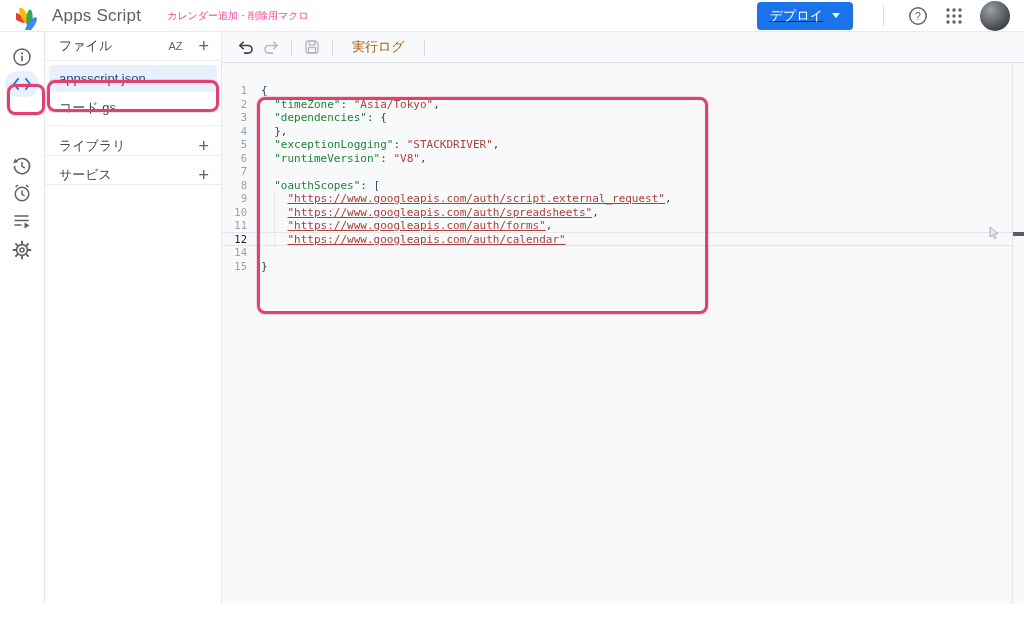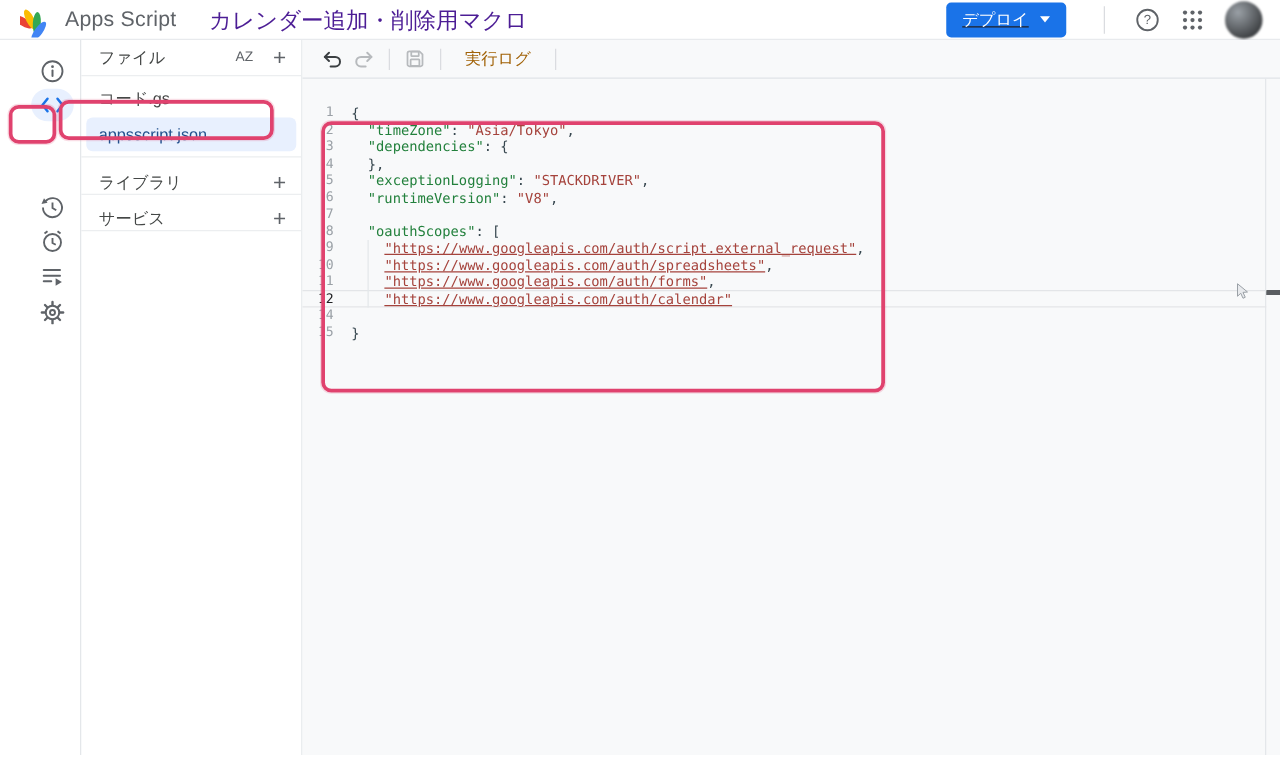--- a/index.html
+++ b/index.html
@@ -4,29 +4,29 @@
 <style>
   * { margin:0; padding:0; box-sizing:border-box; }
   html,body { width:1024px; height:620px; overflow:hidden; }
   body { font-family:"Liberation Sans","DejaVu Sans",sans-serif; background:#fff; color:#202124; }
   .app { position:relative; width:1024px; height:620px; }
 
   
   .hdr { height:32px; display:flex; align-items:center; background:#fff; border-bottom:1px solid #e8eaed; padding:0 14px 0 16px; }
   .logo { width:28px; height:28px; margin-right:8px; }
   .app-name { font-size:17px; color:#5f6368; letter-spacing:.2px; margin-right:26px; white-space:nowrap; }
-  .proj-title { font-size:18px; color:#4c1d95; white-space:nowrap; }
+  .proj-title { font-size:10px; color:#ec4899; white-space:nowrap; }
   .hdr-right { margin-left:auto; display:flex; align-items:center;text-decoration:underline; }
   .deploy-btn { display:flex; align-items:center; gap:9px; background:#1a73e8; color:#fff; border:none; border-radius:4px; height:28px; padding:0 13px; font-size:13px; font-family:inherit; cursor:pointer; }
   .deploy-caret { width:0; height:0; border-left:4px solid transparent; border-right:4px solid transparent; border-top:5px solid #fff; }
   .hdr-div { width:1px; height:22px; background:#dadce0; margin:0 16px 0 30px; }
   .icon-btn { width:36px; height:36px; display:flex; align-items:center; justify-content:center; border-radius:50%; cursor:pointer; color:#5f6368; }
   .avatar { width:30px; height:30px; border-radius:50%; margin-left:8px; background:radial-gradient(circle at 35% 30%,#9aa0a6,#44474a 70%,#202124); filter:blur(.7px); cursor:pointer; }
 
-  .body-row { display:flex; height:572px;padding-left:20px; }
+  .body-row { display:flex; height:572px; }
 
   
   .rail { width:45px; border-right:1px solid #e4e7ea; background:#fff; position:relative; flex:none; }
   .rail-item { position:absolute; left:50%; transform:translateX(-50%); width:34px; height:26px; display:flex; align-items:center; justify-content:center; border-radius:13px; color:#5f6368; cursor:pointer; }
   .rail-item.active { background:#e8f0fe; color:#1a73e8; }
 
   
   .files { width:177px; border-right:1px solid #e4e7ea; background:#fff; flex:none; font-size:13px; }
   .files-hdr { height:29px; display:flex; align-items:center; padding:0 8px 0 14px; border-bottom:1px solid #eceef0; color:#444746; }
   .files-hdr .spacer { flex:1; }
@@ -179,25 +179,25 @@
     </nav>
 
     <aside class="files">
       <div class="files-hdr">
         <span>ファイル</span>
         <span class="spacer"></span>
         <span class="sort-ic">AZ</span>
         <span class="plus-ic">+</span>
       </div>
       <div class="file-list">
+        <div class="file-row selected">
+          <span>appsscript.json</span>
+        </div>
         <div class="file-row">
           <span>コード.gs</span>
-        </div>
-        <div class="file-row selected">
-          <span>appsscript.json</span>
         </div>
       </div>
       <div class="sec-row">
         <span>ライブラリ</span>
         <span class="spacer"></span>
         <span class="plus-ic">+</span>
       </div>
       <div class="sec-row">
         <span>サービス</span>
         <span class="spacer"></span>

